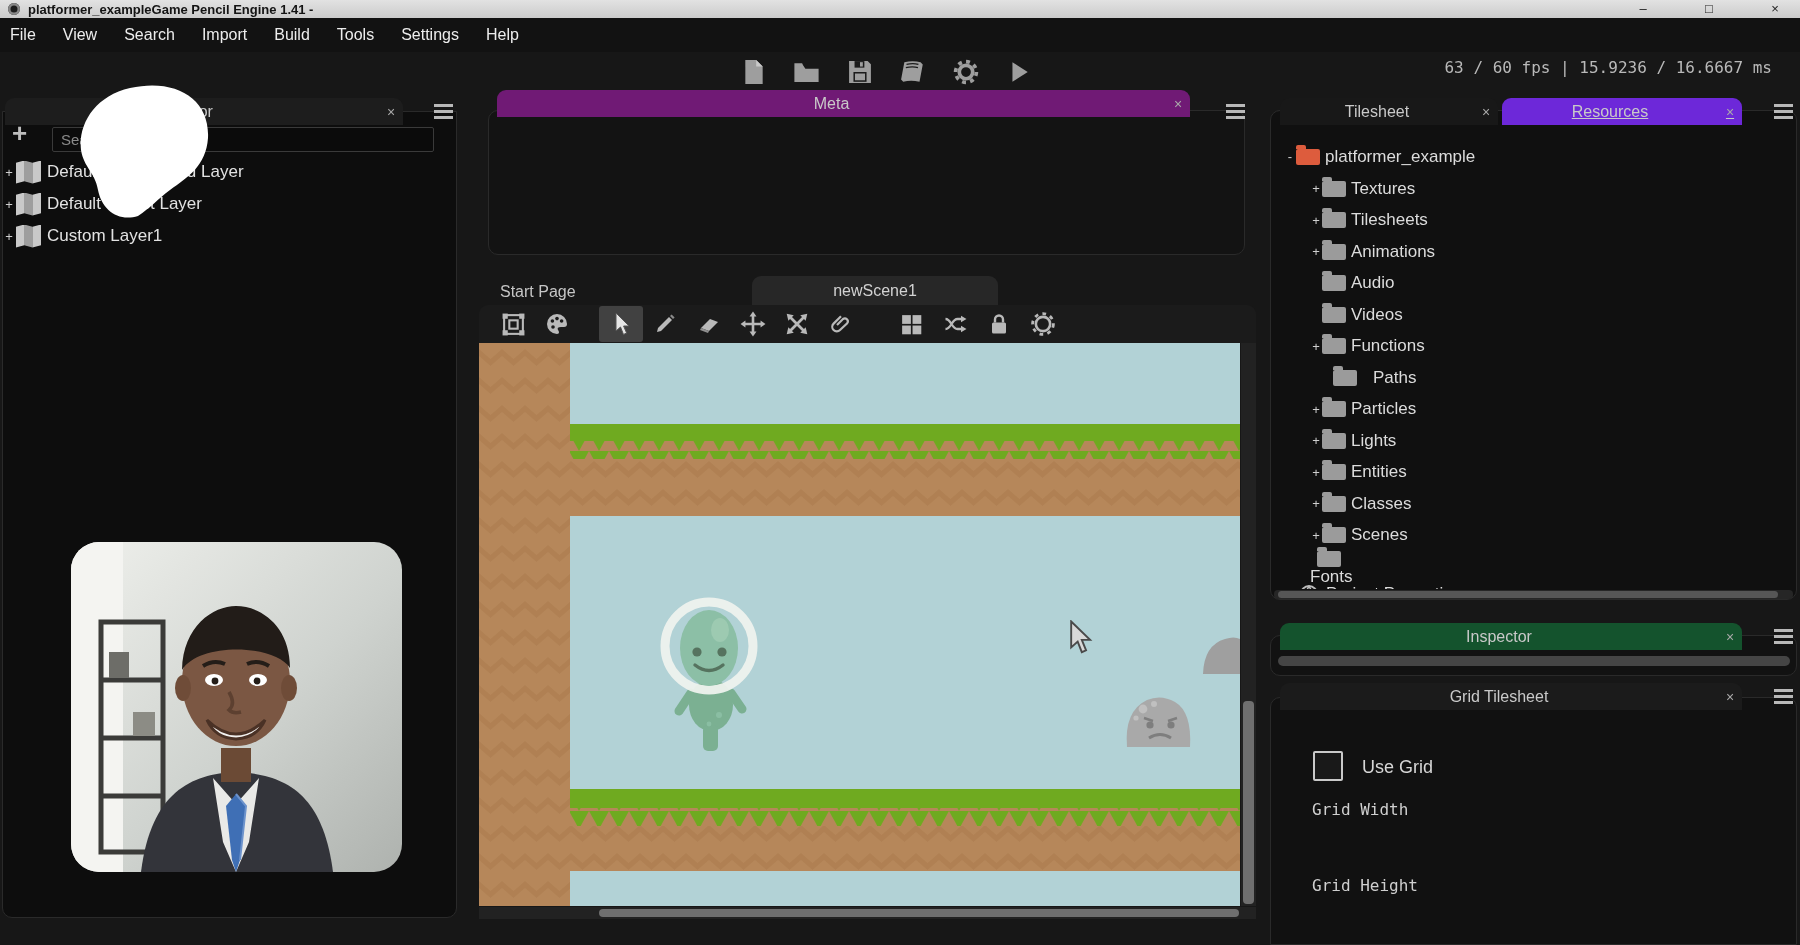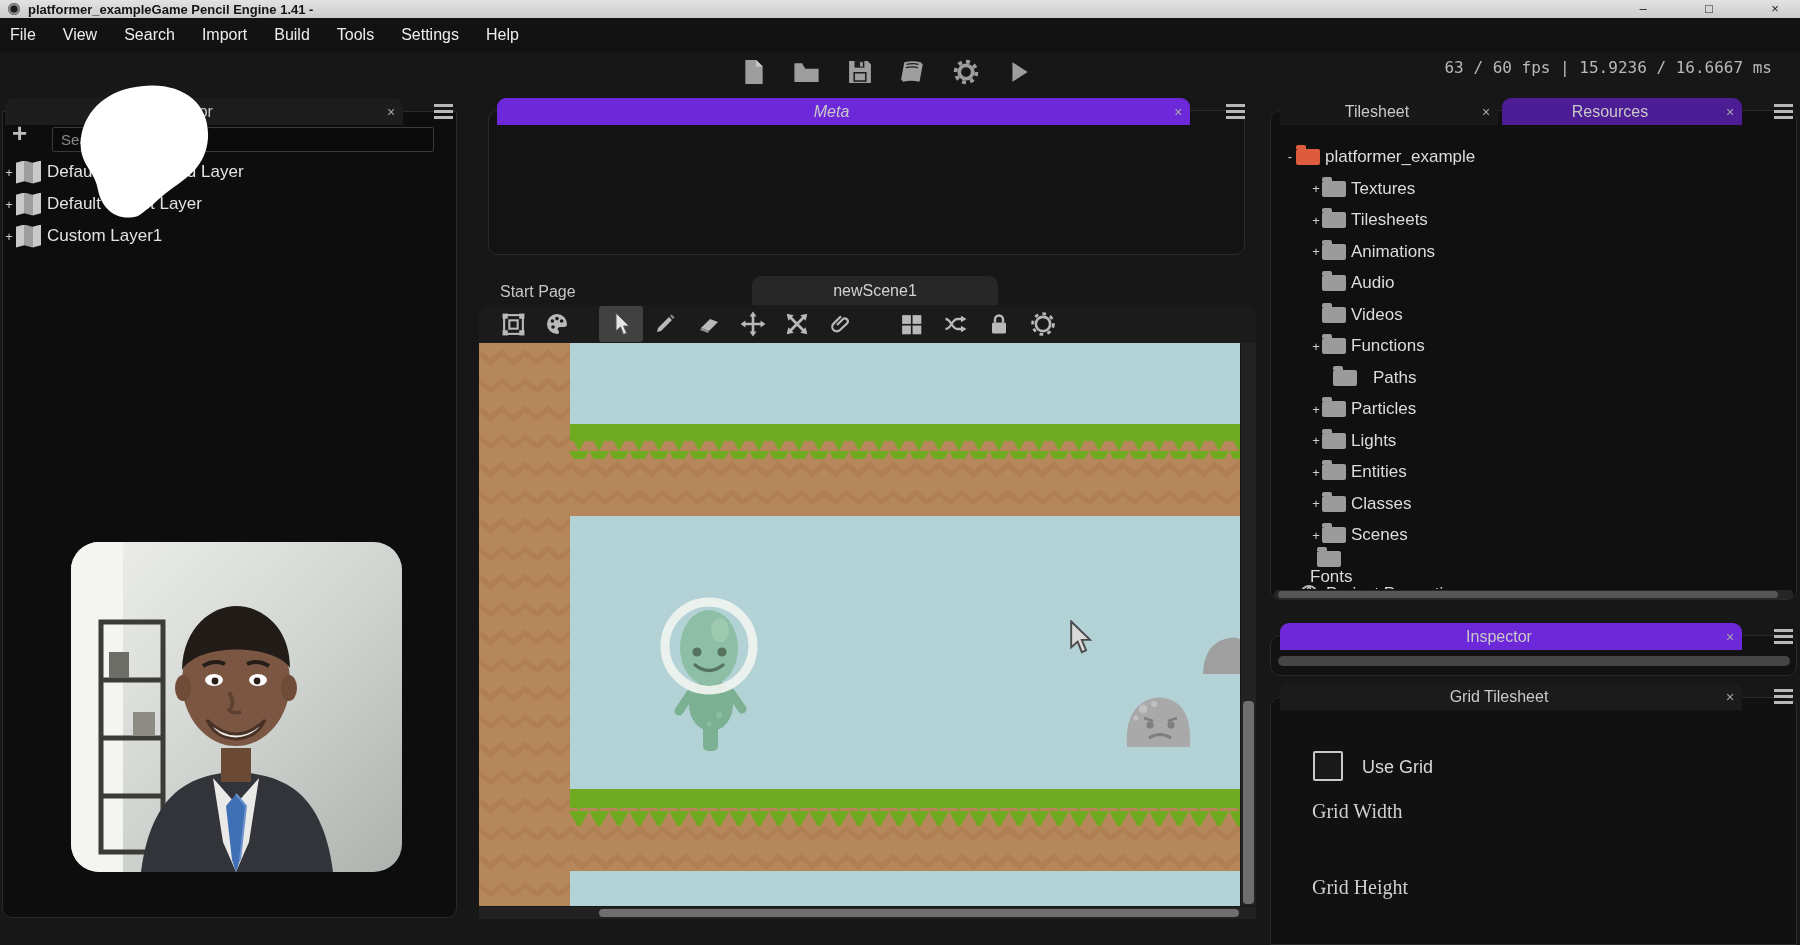--- a/index.html
+++ b/index.html
@@ -61,21 +61,21 @@
   .sgap{width:26px;}
 
   
   .sbtrack{background:#222;position:absolute;}
   .sbthumb{background:#6f6f6f;position:absolute;border-radius:4px;}
 
   
   .cbx{width:30px;height:30px;border:2px solid #c9c9c9;background:#191919;border-radius:2px;box-sizing:border-box;}
   .tinput{background:#131313;border:1px solid #323232;color:#b9b9b9;font-size:16px;
           font-family:"DejaVu Sans Mono",monospace;padding:0 10px;box-sizing:border-box;}
-  .mlabel{color:#cfcfcf;font-size:20px;font-family:Liberation Serif, serif;}
+  .mlabel{color:#cfcfcf;font-size:16px;}
 
   #statusbar{left:0;top:918px;width:1256px;height:27px;background:#141414;display:flex;align-items:center;}
   #statusbar span{margin-left:22px;color:#cfcfcf;font-size:17px;}
 </style>
 </head>
 <body>
 
 <div id="app">
 
   <div id="titlebar" class="abs">
@@ -201,21 +201,21 @@
         <circle cx="144" cy="139" r="3.4" fill="#241d18"></circle>
       <ellipse cx="187" cy="138" rx="9" ry="6" fill="#ffffff"></ellipse>
         <circle cx="186" cy="139" r="3.4" fill="#241d18"></circle>
       <path d="M132,124 q11,-7 22,-2 M176,122 q11,-5 22,2" stroke="#241d18" stroke-width="4" fill="none"></path>
       <path d="M158,150 q7,12 0,18 q4,4 12,2" stroke="#5d4030" stroke-width="3.5" fill="none"></path>
       <path d="M136,178 Q165,206 194,178 Q186,196 165,197 Q144,196 136,178 Z" fill="#f2f0ee" stroke="#4a3125" stroke-width="3"></path>
     </svg>
   </div>
 
   <div class="abs pbody" style="left:488px;top:110px;width:757px;height:145px;background:#131313;"></div>
-  <div class="tab" style="left:497px;top:98px;width:693px;background:#6d28d9;font-style:italic;">
+  <div class="tab" style="left:497px;top:90px;width:693px;background:#701a75;">
     <span class="ttl">Meta</span>
     <span class="tclose">×</span>
   </div>
   <span class="burger abs" style="left:1226px;top:104px;"></span>
 
   <div class="abs" style="left:500px;top:278px;height:27px;display:flex;align-items:center;color:#c6c6c6;font-size:16px;">
     <span>Start Page</span>
   </div>
   <div class="abs" style="left:752px;top:276px;width:246px;height:29px;background:#272727;border-radius:9px 9px 0 0;
        display:flex;align-items:center;justify-content:center;color:#d2d2d2;font-size:16px;">
@@ -375,21 +375,21 @@
 
   <svg class="abs" style="left:1070px;top:620px;" width="26" height="36" viewBox="0 0 22 30">
     <polygon points="1,1 1,23 6.5,18 10,27 13.6,25.4 10,16.6 17,16.6" fill="#d9d9d9" stroke="#4a4a4a" stroke-width="1.6"></polygon>
   </svg>
 
   <div class="abs pbody" style="left:1270px;top:110px;width:527px;height:490px;background:#101010;"></div>
   <div class="tab" style="left:1280px;top:98px;width:218px;background:#181818;">
     <span class="ttl">Tilesheet</span>
     <span class="tclose">×</span>
   </div>
-  <div class="tab" style="left:1502px;top:98px;width:240px;background:#4c1d95;">
+  <div class="tab" style="left:1502px;top:98px;width:240px;background:#6d28d9;text-decoration:underline;">
     <span class="ttl">Resources</span>
     <span class="tclose">×</span>
   </div>
   <span class="burger abs" style="left:1774px;top:104px;"></span>
 
   <div class="treerow" style="left:1284px;top:141px;">
     <span class="xpand">-</span>
     <span class="fold root"></span>
     <span>platformer_example</span>
   </div>
@@ -466,21 +466,21 @@
           <path d="M11,3 L7,11 M11,3 L15,11" stroke="#bdbdbd" stroke-width="1.6" fill="none"></path>
         </svg>
       <span>Project Properties</span>
     </div>
   </div>
   <div class="sbtrack" style="left:1274px;top:590px;width:519px;height:9px;background:#262626;border-radius:4px;">
     <div class="sbthumb" style="left:4px;top:1px;width:500px;height:7px;background:#565656;"></div>
   </div>
 
   <div class="abs pbody" style="left:1270px;top:635px;width:527px;height:41px;background:#121212;"></div>
-  <div class="tab" style="left:1280px;top:623px;width:462px;background:#6d28d9;">
+  <div class="tab" style="left:1280px;top:623px;width:462px;background:#14532d;">
     <span class="ttl">Inspector</span>
     <span class="tclose">×</span>
   </div>
   <span class="burger abs" style="left:1774px;top:629px;"></span>
   <div class="abs" style="left:1278px;top:656px;width:512px;height:10px;background:#454545;border-radius:5px;"></div>
 
   <div class="abs pbody" style="left:1270px;top:697px;width:527px;height:248px;border-radius:10px 10px 0 0;background:#111;"></div>
   <div class="tab" style="left:1280px;top:683px;width:462px;background:#1b1b1b;">
     <span class="ttl">Grid Tilesheet</span>
     <span class="tclose">×</span>

